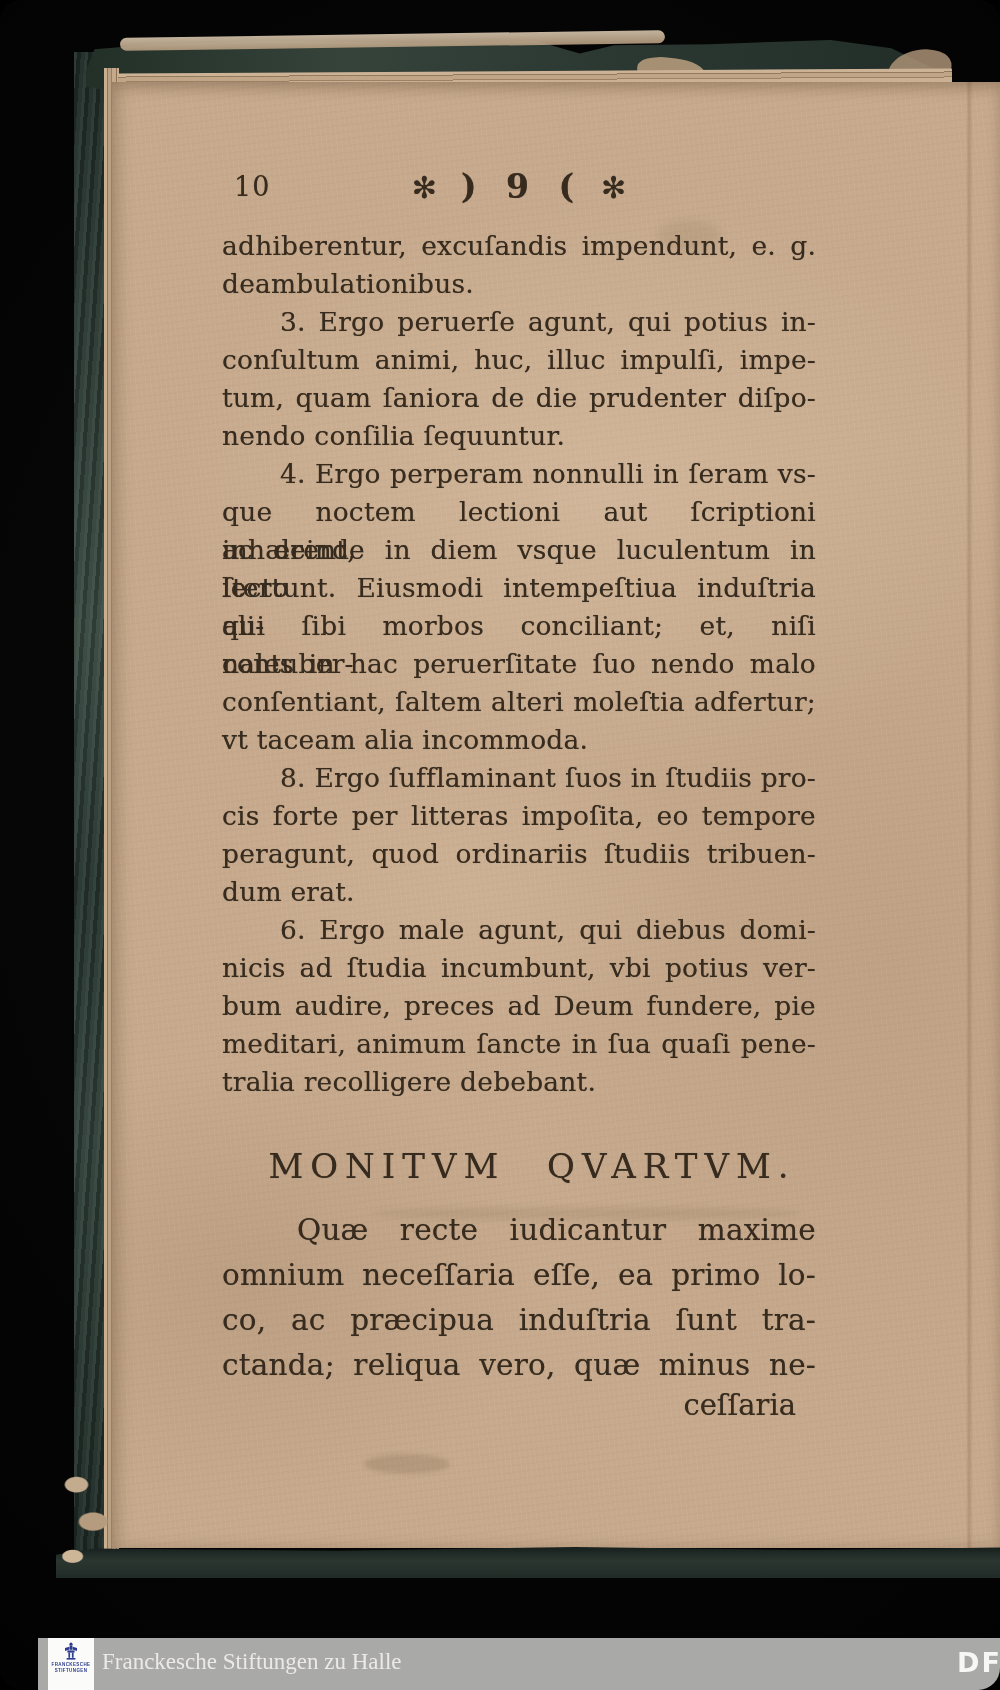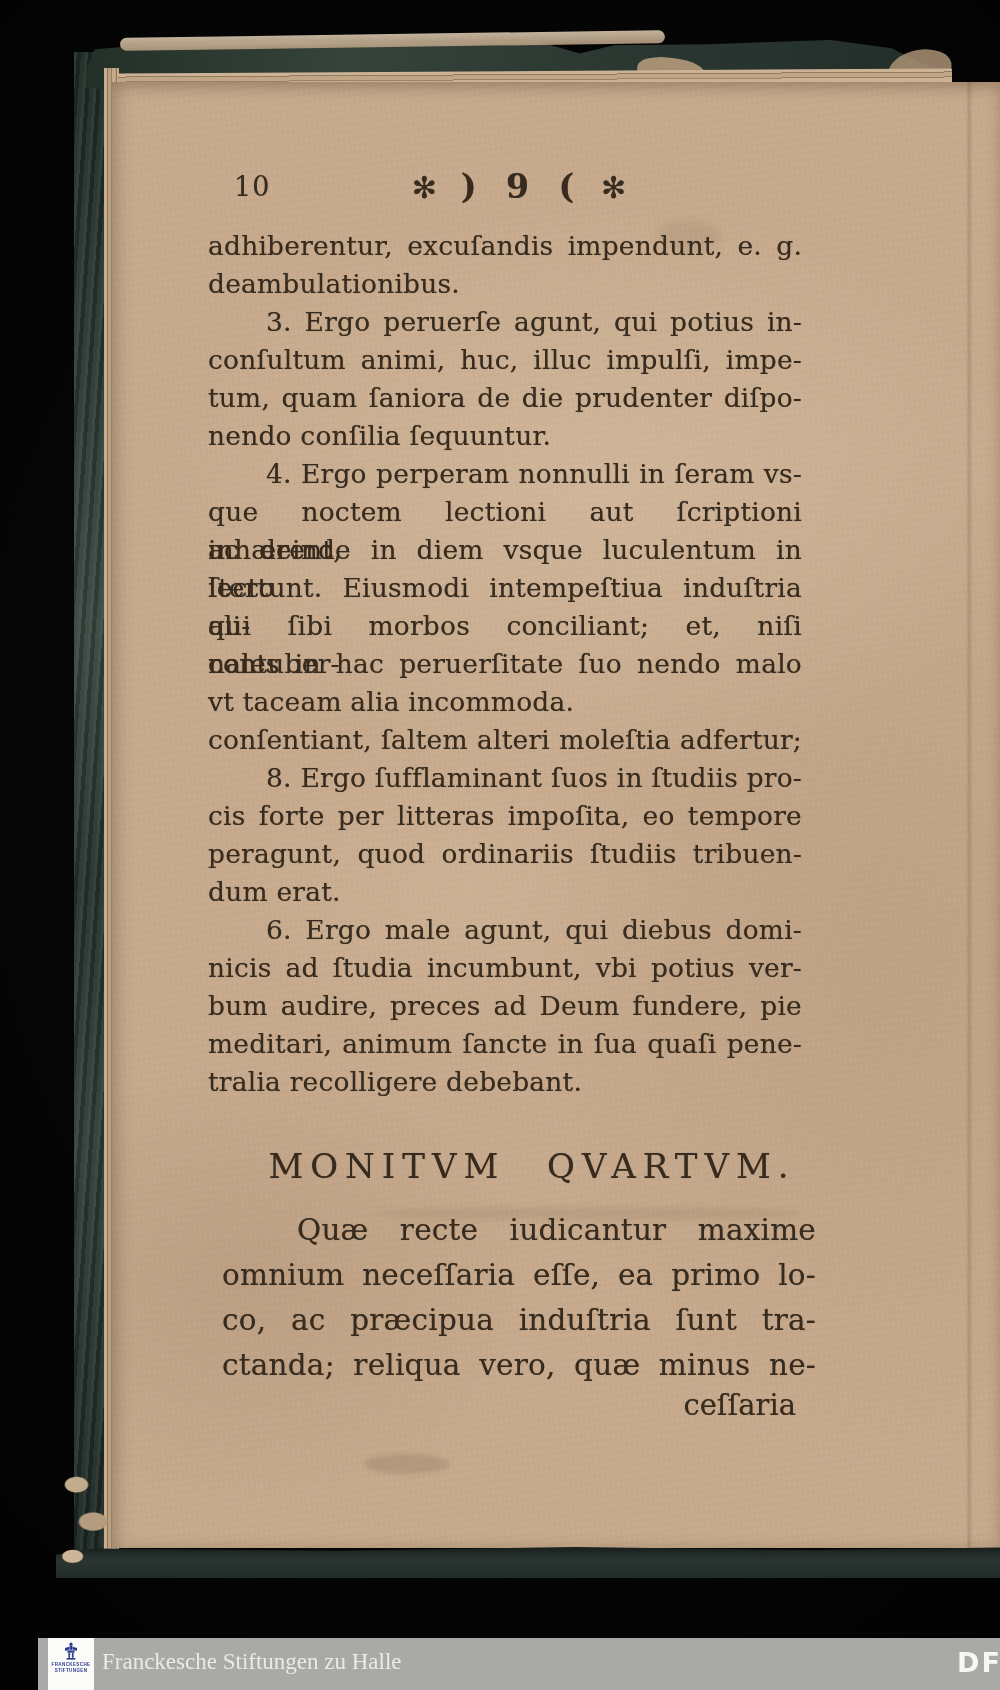--- a/index.html
+++ b/index.html
@@ -1,18 +1,18 @@
 <!DOCTYPE html>
 <html><head>
 <meta charset="utf-8">
 <style>
   html,body{margin:0;padding:0;background:#000;}
   .stage{position:relative;width:1000px;height:1690px;overflow:hidden;
          background:radial-gradient(ellipse 900px 1200px at 50% 45%, #0a0a0a 0%, #050505 60%, #020202 100%);
-         font-family:"DejaVu Serif", serif;}
+         font-family:"DejaVu Serif", serif;border-radius:22px;}
   
   .cover-left{position:absolute;left:74px;top:52px;width:44px;height:1510px;
       background:linear-gradient(180deg,#1f2b27 0%,#2e3b36 22%,#3a4a43 38%,#273430 55%,#31403a 72%,#1d2824 100%);}
   .cover-left:after{content:"";position:absolute;inset:0;
       background:repeating-linear-gradient(94deg, rgba(170,190,180,.10) 0 3px, rgba(0,0,0,.18) 3px 7px, rgba(120,140,130,.07) 7px 11px);}
   .cover-top{position:absolute;left:86px;top:40px;width:866px;height:52px;
       background:linear-gradient(90deg,#233028 0%,#36433b 30%,#2b3832 62%,#222d28 100%);
       clip-path:polygon(0 60%,1% 18%,8% 8%,22% 2%,38% 6%,52% 2%,57% 26%,61% 10%,72% 8%,86% 0,93% 16%,100% 72%,98% 100%,72% 92%,48% 98%,20% 94%,4% 100%,0 90%);}
   .cover-bottom{position:absolute;left:56px;top:1547px;width:944px;height:31px;
       background:linear-gradient(180deg,#161f1c 0%,#2b3631 45%,#202a26 100%);
@@ -47,21 +47,21 @@
   .sm1{left:260px;top:1125px;width:430px;height:13px;background:rgba(90,70,50,.12);filter:blur(3px);}
   .sm2{left:252px;top:1372px;width:86px;height:20px;background:rgba(80,60,45,.16);filter:blur(2px);}
   .sm3{left:545px;top:138px;width:64px;height:32px;background:rgba(120,100,70,.14);filter:blur(4px);}
   
   .ink{color:#362b1e;text-shadow:0 0 .7px rgba(54,43,30,.55);}
   .pagehead{position:absolute;left:222px;top:158px;width:594px;height:48px;}
   .folio{position:absolute;left:12px;bottom:4px;font-size:27px;letter-spacing:1px;}
   .headrow{position:absolute;left:0;right:0;bottom:0;display:flex;justify-content:center;align-items:baseline;gap:24px;}
   .orn{font-family:"DejaVu Sans",sans-serif;font-size:30px;line-height:30px;}
   .headnum{font-size:33px;font-weight:600;word-spacing:12px;letter-spacing:3px;}
-  #text-block{position:absolute;left:208px;top:227px;width:594px;}
+  #text-block{position:absolute;left:222px;top:227px;width:594px;}
   .line{height:38px;line-height:38px;font-size:26.5px;letter-spacing:.2px;white-space:nowrap;}
   .line.j{white-space:normal;text-align:justify;text-align-last:justify;}
   .heading{position:absolute;left:222px;top:1146px;width:594px;text-align:center;padding-left:26px;box-sizing:border-box;
       font-size:34px;letter-spacing:7px;word-spacing:24px;}
   #section-para{position:absolute;left:222px;top:1208px;width:594px;}
   #section-para .line{height:45px;line-height:45px;font-size:29.5px;}
   .catchword{position:absolute;left:222px;top:1388px;width:574px;text-align:right;font-size:29px;}
   
   .footer{position:absolute;left:5px;top:1638px;width:1000px;height:52px;background:#a9a9a7;margin-left:33px;}
   .logo-box{position:absolute;left:10px;top:0;width:46px;height:52px;background:#fbfbf9;
@@ -112,22 +112,22 @@
         <div class="line j">tum, quam ſaniora de die prudenter diſpo-</div>
         <div class="line">nendo conſilia ſequuntur.</div>
       </div>
       <div>
         <div class="line j" style="text-indent: 58px;">4. Ergo perperam nonnulli in ſeram vs-</div>
         <div class="line j">que noctem lectioni aut ſcriptioni inhærent,</div>
         <div class="line j">ac deinde in diem vsque luculentum in lecto</div>
         <div class="line j">ſtertunt. Eiusmodi intempeſtiua induſtria ali-</div>
         <div class="line j">qui ſibi morbos conciliant; et, niſi contuber-</div>
         <div class="line j">nales in hac peruerſitate ſuo nendo malo</div>
+        <div class="line j">conſentiant, ſaltem alteri moleſtia adfertur;</div>
         <div class="line">vt taceam alia incommoda.</div>
-        <div class="line j">conſentiant, ſaltem alteri moleſtia adfertur;</div>
       </div>
       <div>
         <div class="line j" style="text-indent: 58px;">8. Ergo ſufflaminant ſuos in ſtudiis pro-</div>
         <div class="line j">cis forte per litteras impoſita, eo tempore</div>
         <div class="line j">peragunt, quod ordinariis ſtudiis tribuen-</div>
         <div class="line">dum erat.</div>
       </div>
       <div>
         <div class="line j" style="text-indent: 58px;">6. Ergo male agunt, qui diebus domi-</div>
         <div class="line j">nicis ad ſtudia incumbunt, vbi potius ver-</div>

